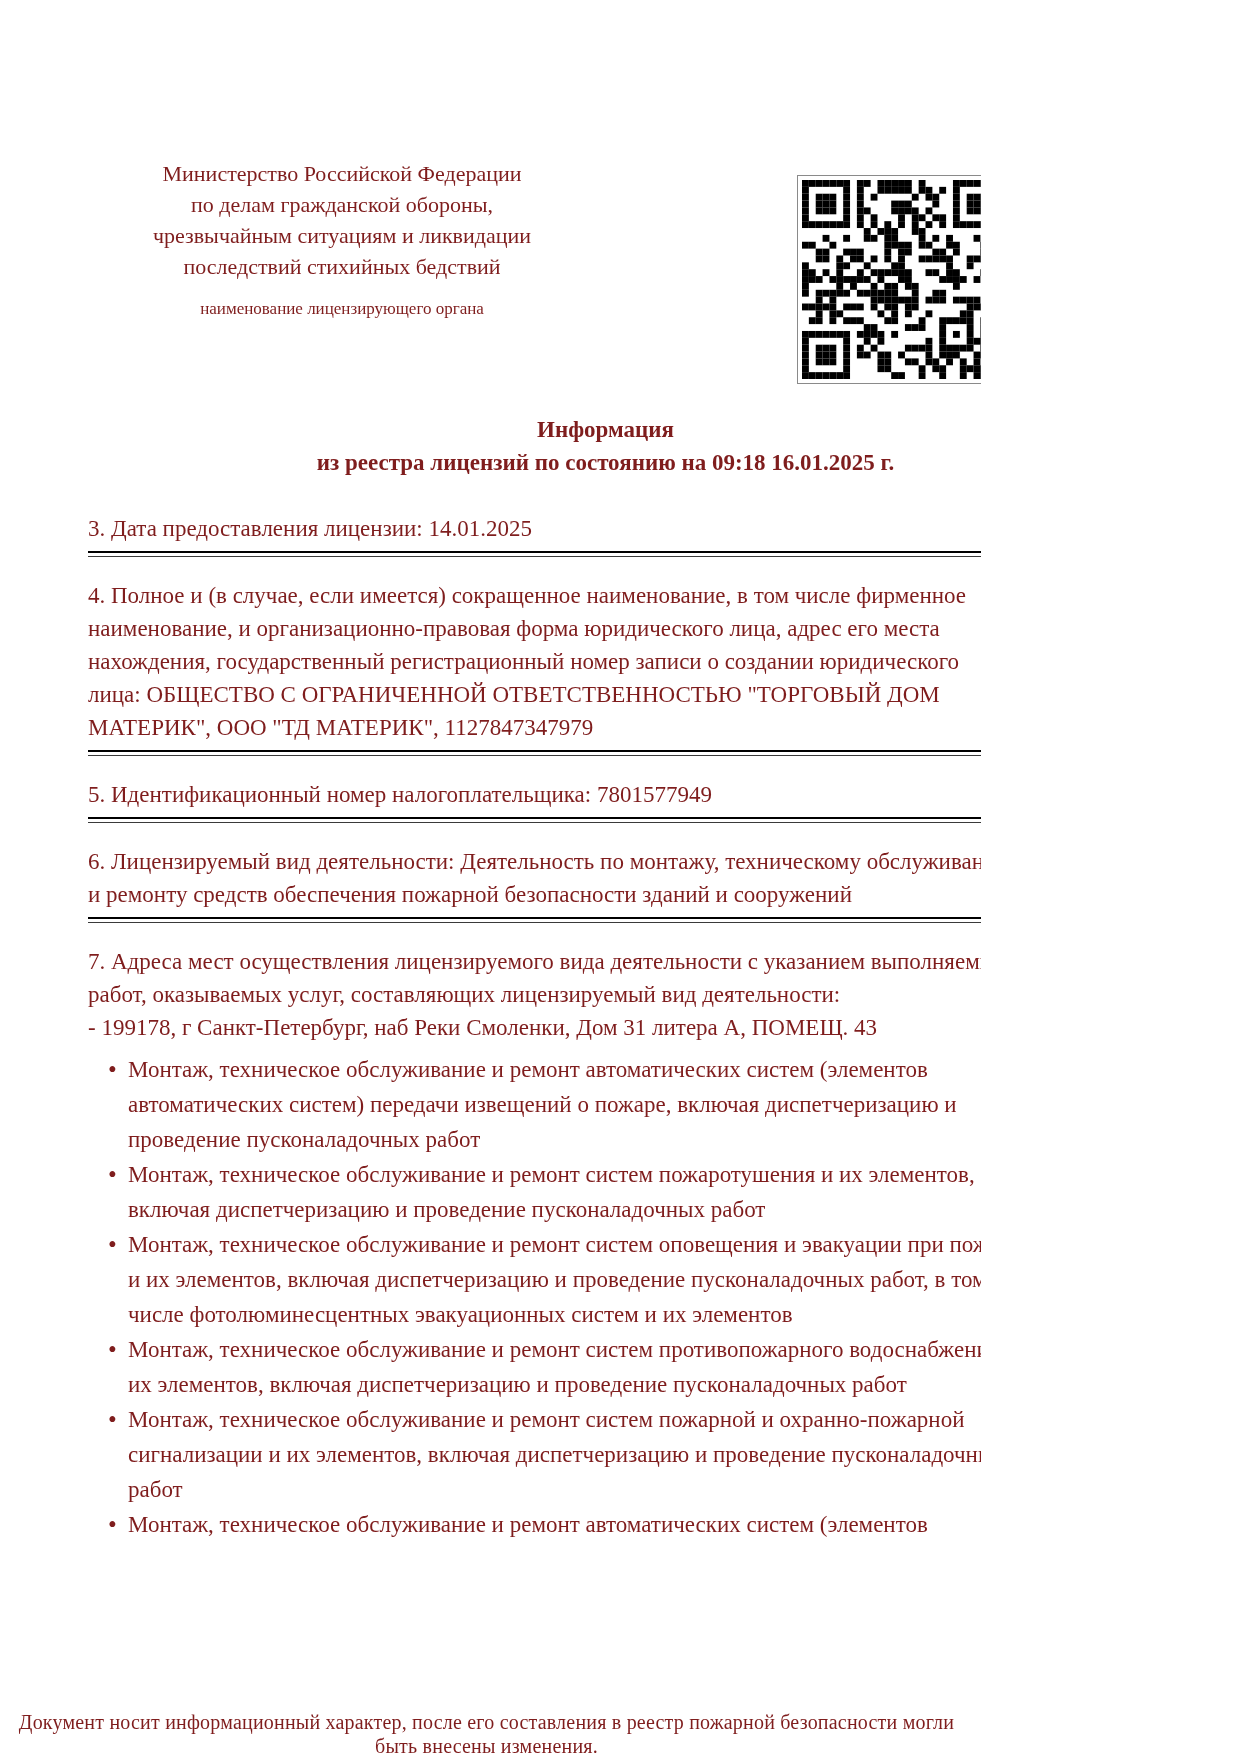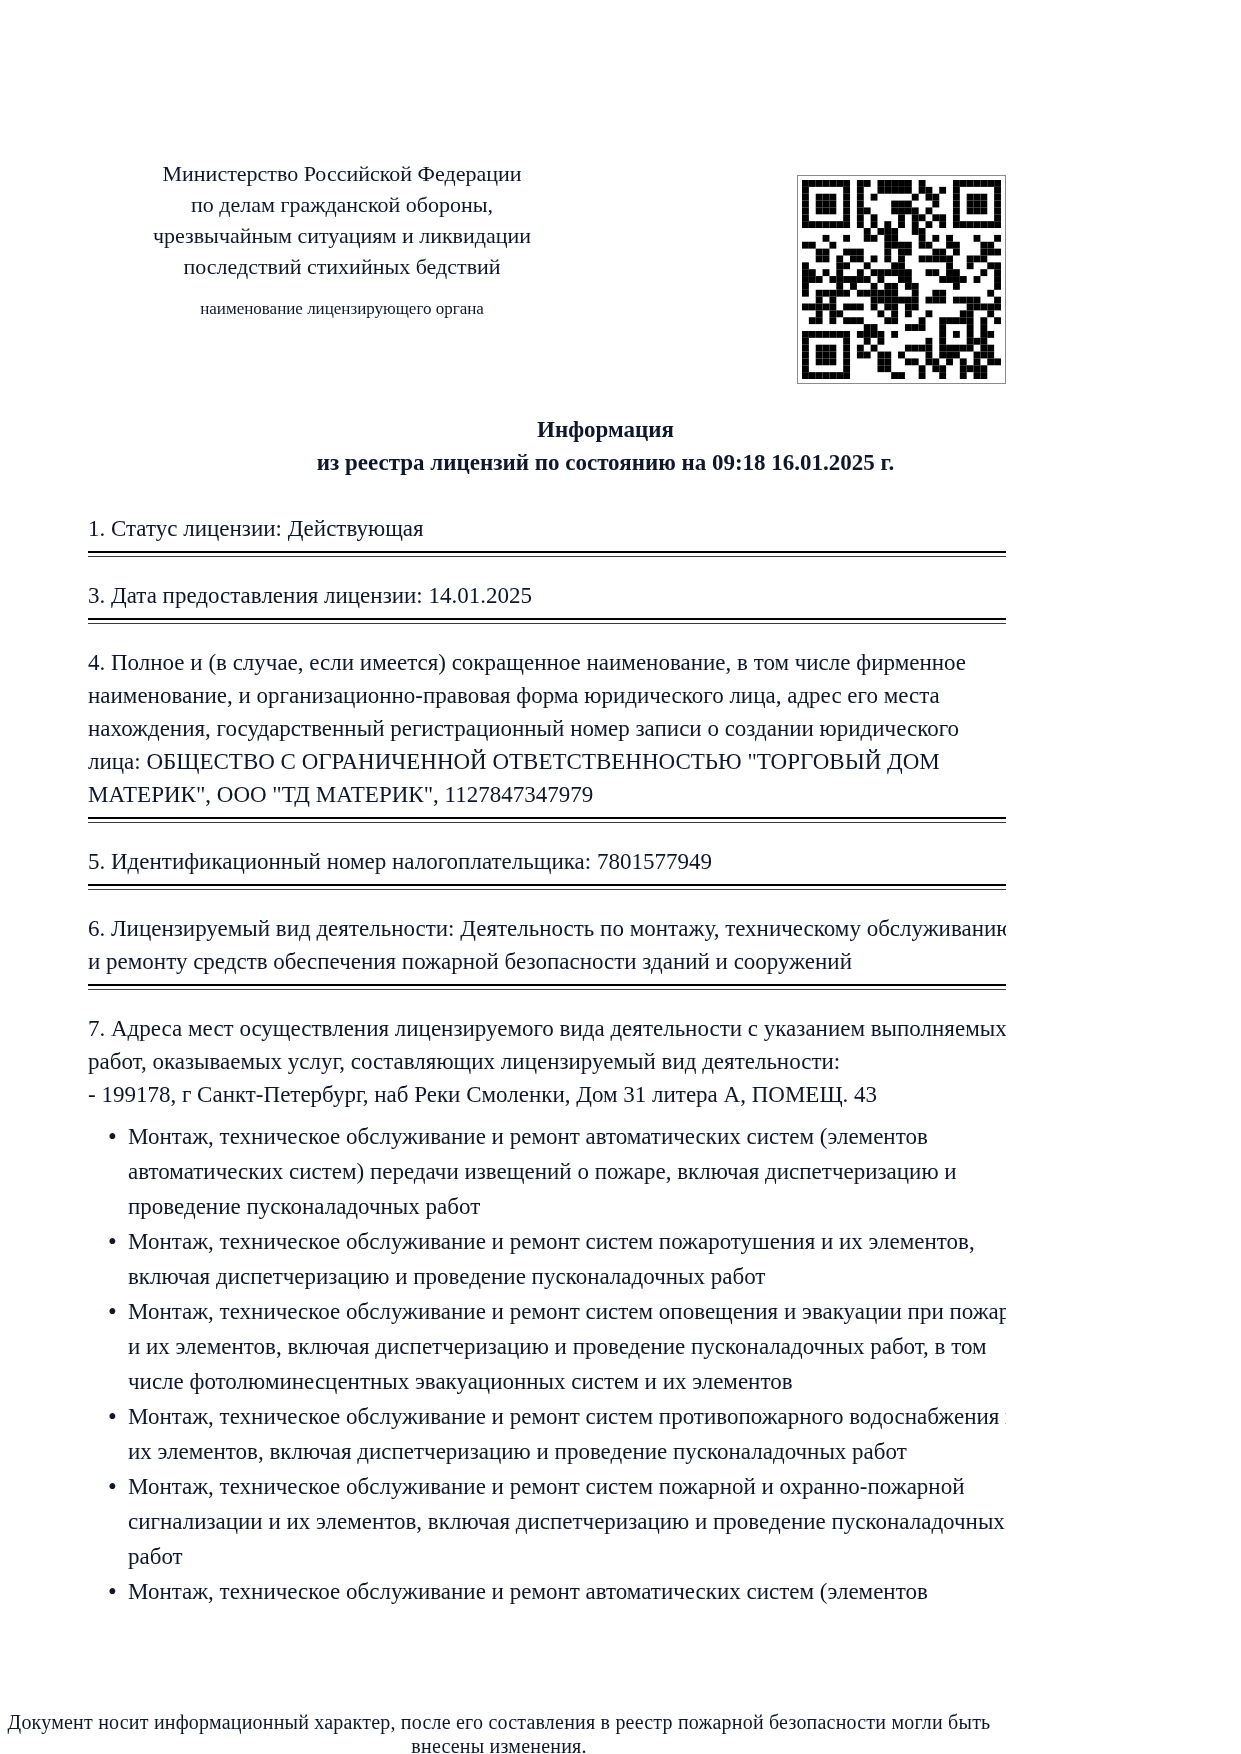--- a/index.html
+++ b/index.html
@@ -1,23 +1,22 @@
 <!DOCTYPE html>
 <html lang="ru"><head>
 <meta charset="utf-8">
 <style>
   html,body{margin:0;padding:0;background:#ffffff;}
   .page{
     position:relative;
     width:981px;height:1754px;
     background:#ffffff;
     font-family:"Liberation Serif","DejaVu Serif",serif;
-    color:#0f172a;
+    color:#7f1d1d;
     overflow:hidden;
-    padding-left:25px;
   }
   
   .ministry-block{
     position:absolute;left:112px;top:158px;width:460px;
     text-align:center;
   }
   .ministry-name{
     font-size:22px;line-height:31px;white-space:pre-line;
   }
   .authority-caption{
@@ -509,21 +508,20 @@
         <rect x="182" y="196" width="7" height="7"></rect>
       </svg>
   </div>
 
   <div class="doc-title">
     <div>Информация</div>
     <div>из реестра лицензий по состоянию на 09:18 16.01.2025 г.</div>
   </div>
 
   <div class="fields">
-    <p class="field underlined">1. Статус лицензии: Действующая</p>
     <p class="field underlined">3. Дата предоставления лицензии: 14.01.2025</p>
     <p class="field underlined">4. Полное и (в случае, если имеется) сокращенное наименование, в том числе фирменное
 наименование, и организационно-правовая форма юридического лица, адрес его места
 нахождения, государственный регистрационный номер записи о создании юридического
 лица: ОБЩЕСТВО С ОГРАНИЧЕННОЙ ОТВЕТСТВЕННОСТЬЮ "ТОРГОВЫЙ ДОМ
 МАТЕРИК", ООО "ТД МАТЕРИК", 1127847347979</p>
     <p class="field underlined">5. Идентификационный номер налогоплательщика: 7801577949</p>
     <p class="field underlined">6. Лицензируемый вид деятельности: Деятельность по монтажу, техническому обслуживанию
 и ремонту средств обеспечения пожарной безопасности зданий и сооружений</p>
     <p class="field addresses">7. Адреса мест осуществления лицензируемого вида деятельности с указанием выполняемых

